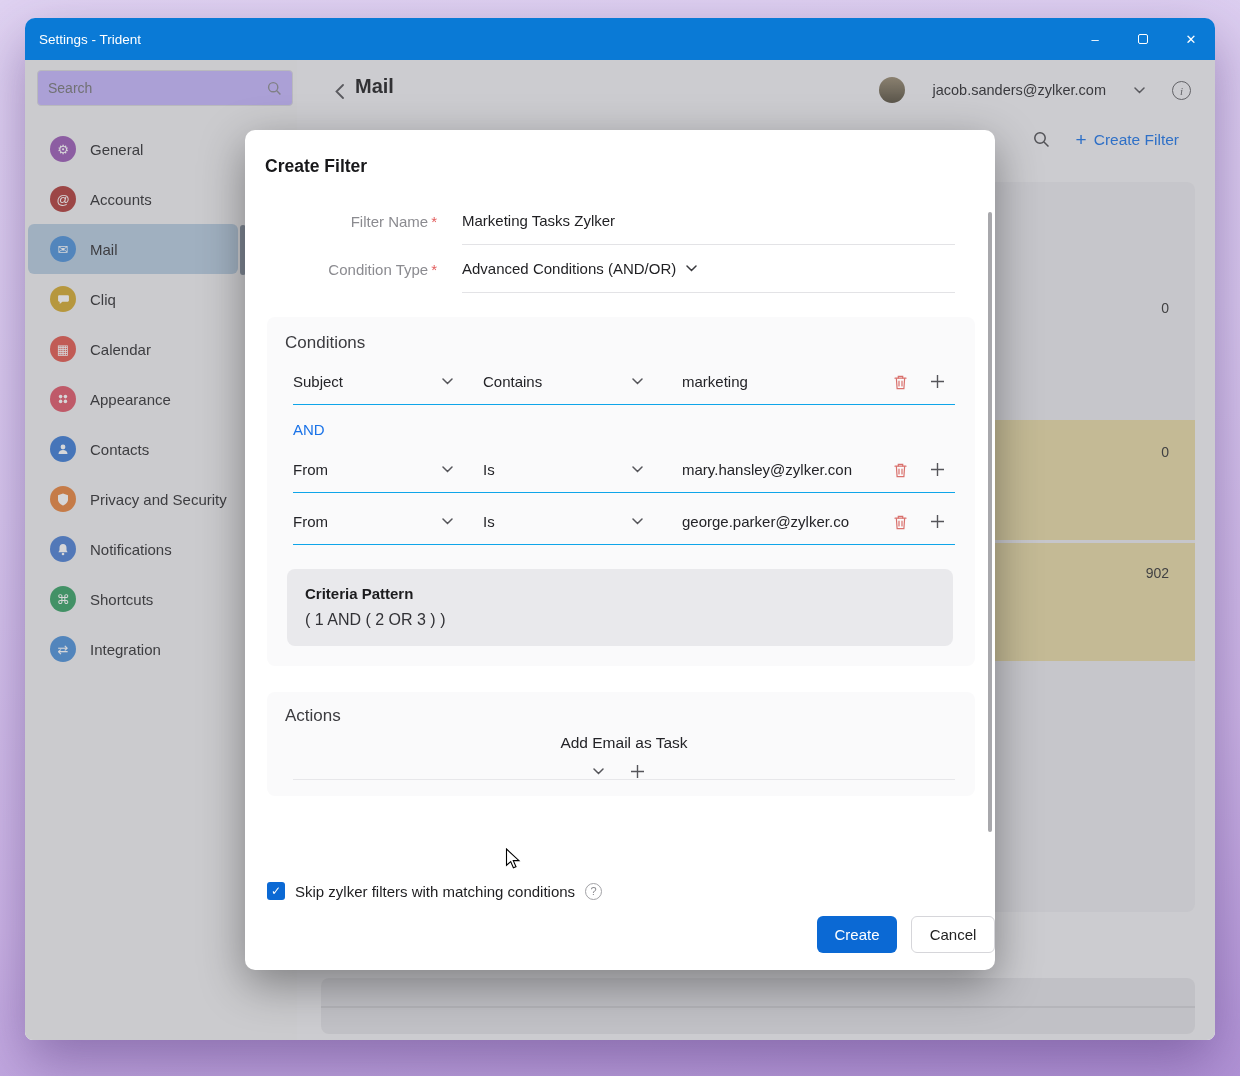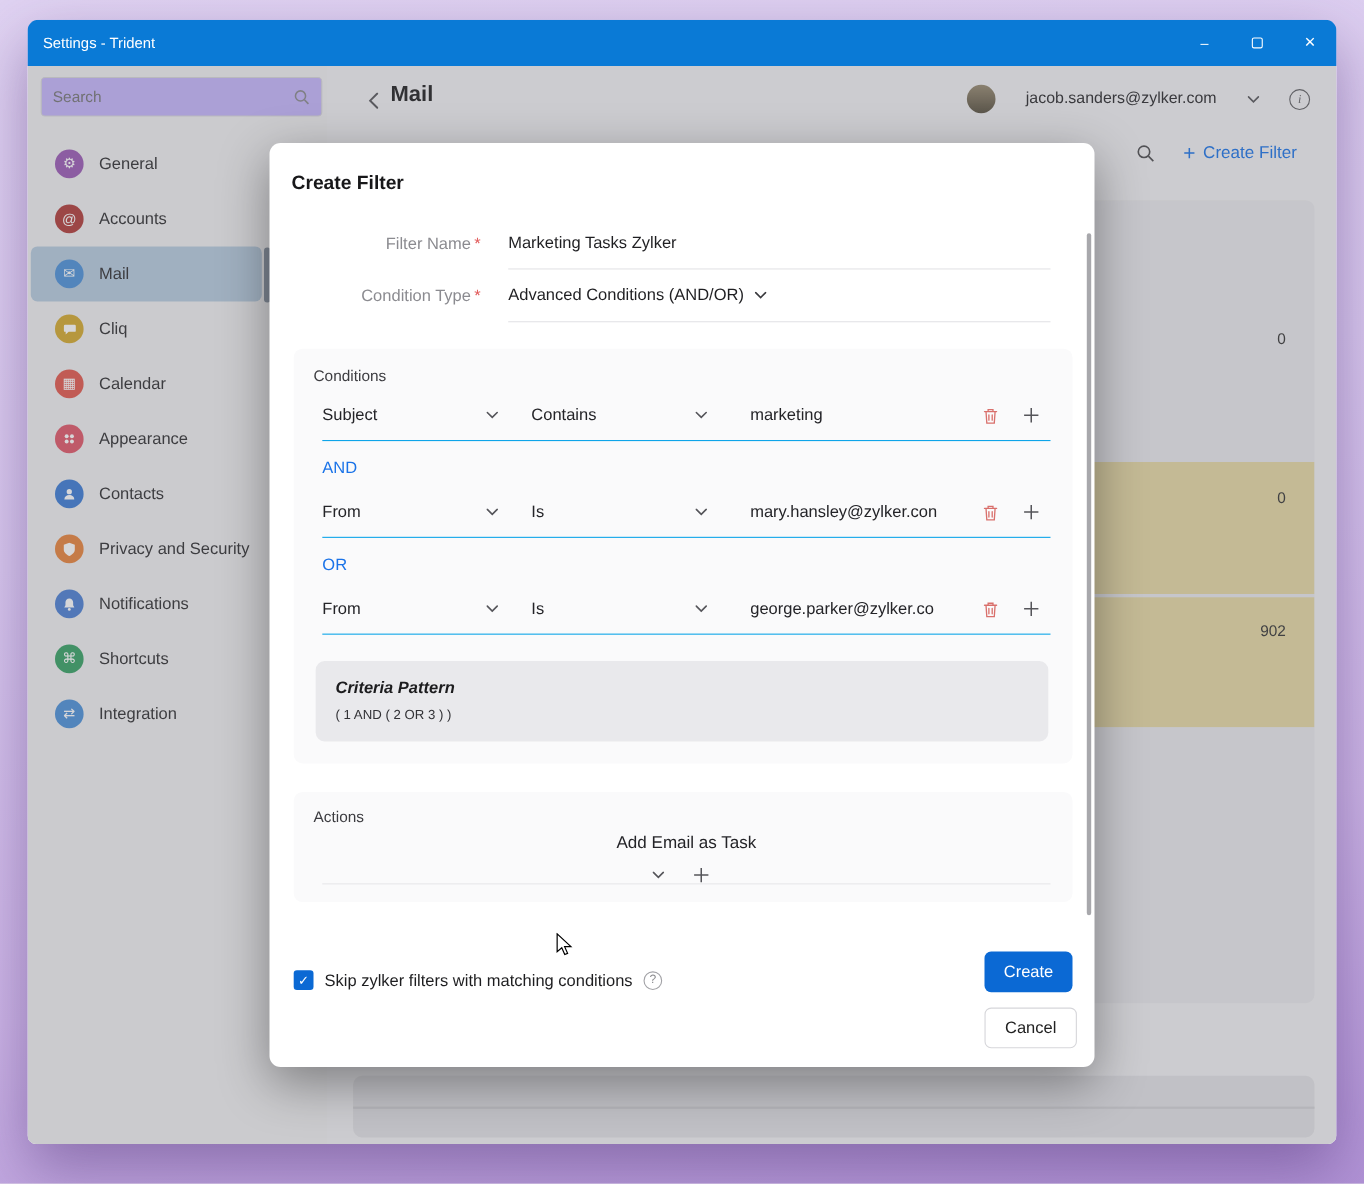--- a/index.html
+++ b/index.html
@@ -75,48 +75,48 @@
   .form { margin:24px 40px 0 20px; }
   .form-row { display:flex; align-items:flex-start; margin-top:4px; }
   .f-label { width:172px; margin-right:25px; text-align:right; color:#8b8b90;
     font-size:15px; padding-top:12px; white-space:nowrap; }
   .req { color:#e25c5c; margin-left:3px; }
   .f-value { flex:1; border-bottom:1px solid #e3e3e6; padding:11px 0 15px;
     font-size:15px; color:#1f1f22; display:flex; align-items:center; gap:10px; }
   .f-input { border:none; outline:none; font-size:15px; color:#1f1f22; width:100%; background:transparent; }
 
   .card { margin:24px 20px 0 22px; background:#fafafb; border-radius:8px; padding:16px 20px 20px 18px; }
-  .card-title { font-size:14px; color:#3c3c40; }
+  .card-title { font-size:17px; color:#3c3c40; }
   .cond-row { margin-left:8px; height:46px; display:flex; align-items:center;
     border-bottom:1px solid #0ea5e9; margin-top:6px; }
   .sel { display:flex; align-items:center; justify-content:space-between; width:160px;
     font-size:15px; color:#242428; }
   .sel-op { margin-left:30px; }
   .cond-value { flex:1; margin-left:39px; font-size:15px; color:#242428;
     white-space:nowrap; overflow:hidden; }
   .row-icons { display:flex; align-items:center; gap:22px; padding-right:10px; margin-left:12px; }
   .icon-btn { display:flex; align-items:center; justify-content:center; }
   .joiner { color:#1a73e8; font-size:15px; margin:12px 0 2px 8px; height:24px;
     display:flex; align-items:center; }
   .criteria { margin:24px 2px 0 2px; background:#e9e9ec; border-radius:8px; padding:16px 18px 17px; }
-  .criteria-title { font-size:15px; font-weight:700; color:#1c1c1e;font-style:italic; }
-  .criteria-value { font-size:12px; color:#323236; margin-top:9px; }
+  .criteria-title { font-size:15px; font-weight:700; color:#1c1c1e; }
+  .criteria-value { font-size:16px; color:#323236; margin-top:9px; }
   .card.actions { padding:14px 20px 16px 18px; margin-top:26px; }
   .action-row { margin-left:8px; margin-top:8px; height:46px; display:flex; align-items:center;
     border-bottom:1px solid #e7e7ea;flex-direction:column; }
   .action-text { flex:1; font-size:15.5px; color:#242428; }
   .action-icons { display:flex; gap:26px; align-items:center; padding-right:10px; }
 
   .skip-row { position:absolute; bottom:70px; left:22px; display:flex; align-items:center; gap:10px; }
   .checkbox { width:18px; height:18px; background:#0b69d4; border-radius:3px; color:#fff;
     font-size:12px; display:flex; align-items:center; justify-content:center; }
   .skip-label { font-size:15px; color:#1e1e20; }
   .help-icon { width:17px; height:17px; border:1.3px solid #a2a2a6; border-radius:50%;
     color:#8a8a8e; font-size:11px; display:flex; align-items:center; justify-content:center; }
-  .modal-footer { position:absolute; bottom:17px; right:16px; display:flex; gap:14px;flex-direction:column; }
+  .modal-footer { position:absolute; bottom:17px; right:0; display:flex; gap:14px; }
   .btn { height:37px; border-radius:6px; font-size:15px; display:flex; align-items:center;
     justify-content:center; border:none; cursor:default; }
   .btn-primary { width:80px; background:#0b69d4; color:#fff; }
   .btn-secondary { width:84px; background:#fff; border:1px solid #d6d6da; color:#222; }
   .modal-scrollbar { position:absolute; right:3px; top:82px; width:4px; height:620px;
     background:#a8a8ac; border-radius:2px; }
 
   .cursor { position:absolute; left:480px; top:788px; z-index:20; }
 </style>
 </head>
@@ -364,21 +364,20 @@
                 </svg>
             </span>
             <span class="icon-btn">
               <svg width="15" height="15" viewBox="0 0 15 15" stroke="#55555a" stroke-width="1.4">
                   <path d="M7.5 1v13M1 7.5h13"></path>
                 </svg>
             </span>
           </div>
         </div>
 
-        <div class="joiner">OR</div>
 
         <div class="cond-row">
           <div class="sel">
             <span>From</span>
             <svg width="11" height="7" viewBox="0 0 11 7" fill="none" stroke="#55555a" stroke-width="1.5" stroke-linecap="round">
                 <path d="M1 1l4.5 4.5L10 1"></path>
               </svg>
           </div>
           <div class="sel sel-op">
             <span>Is</span>

